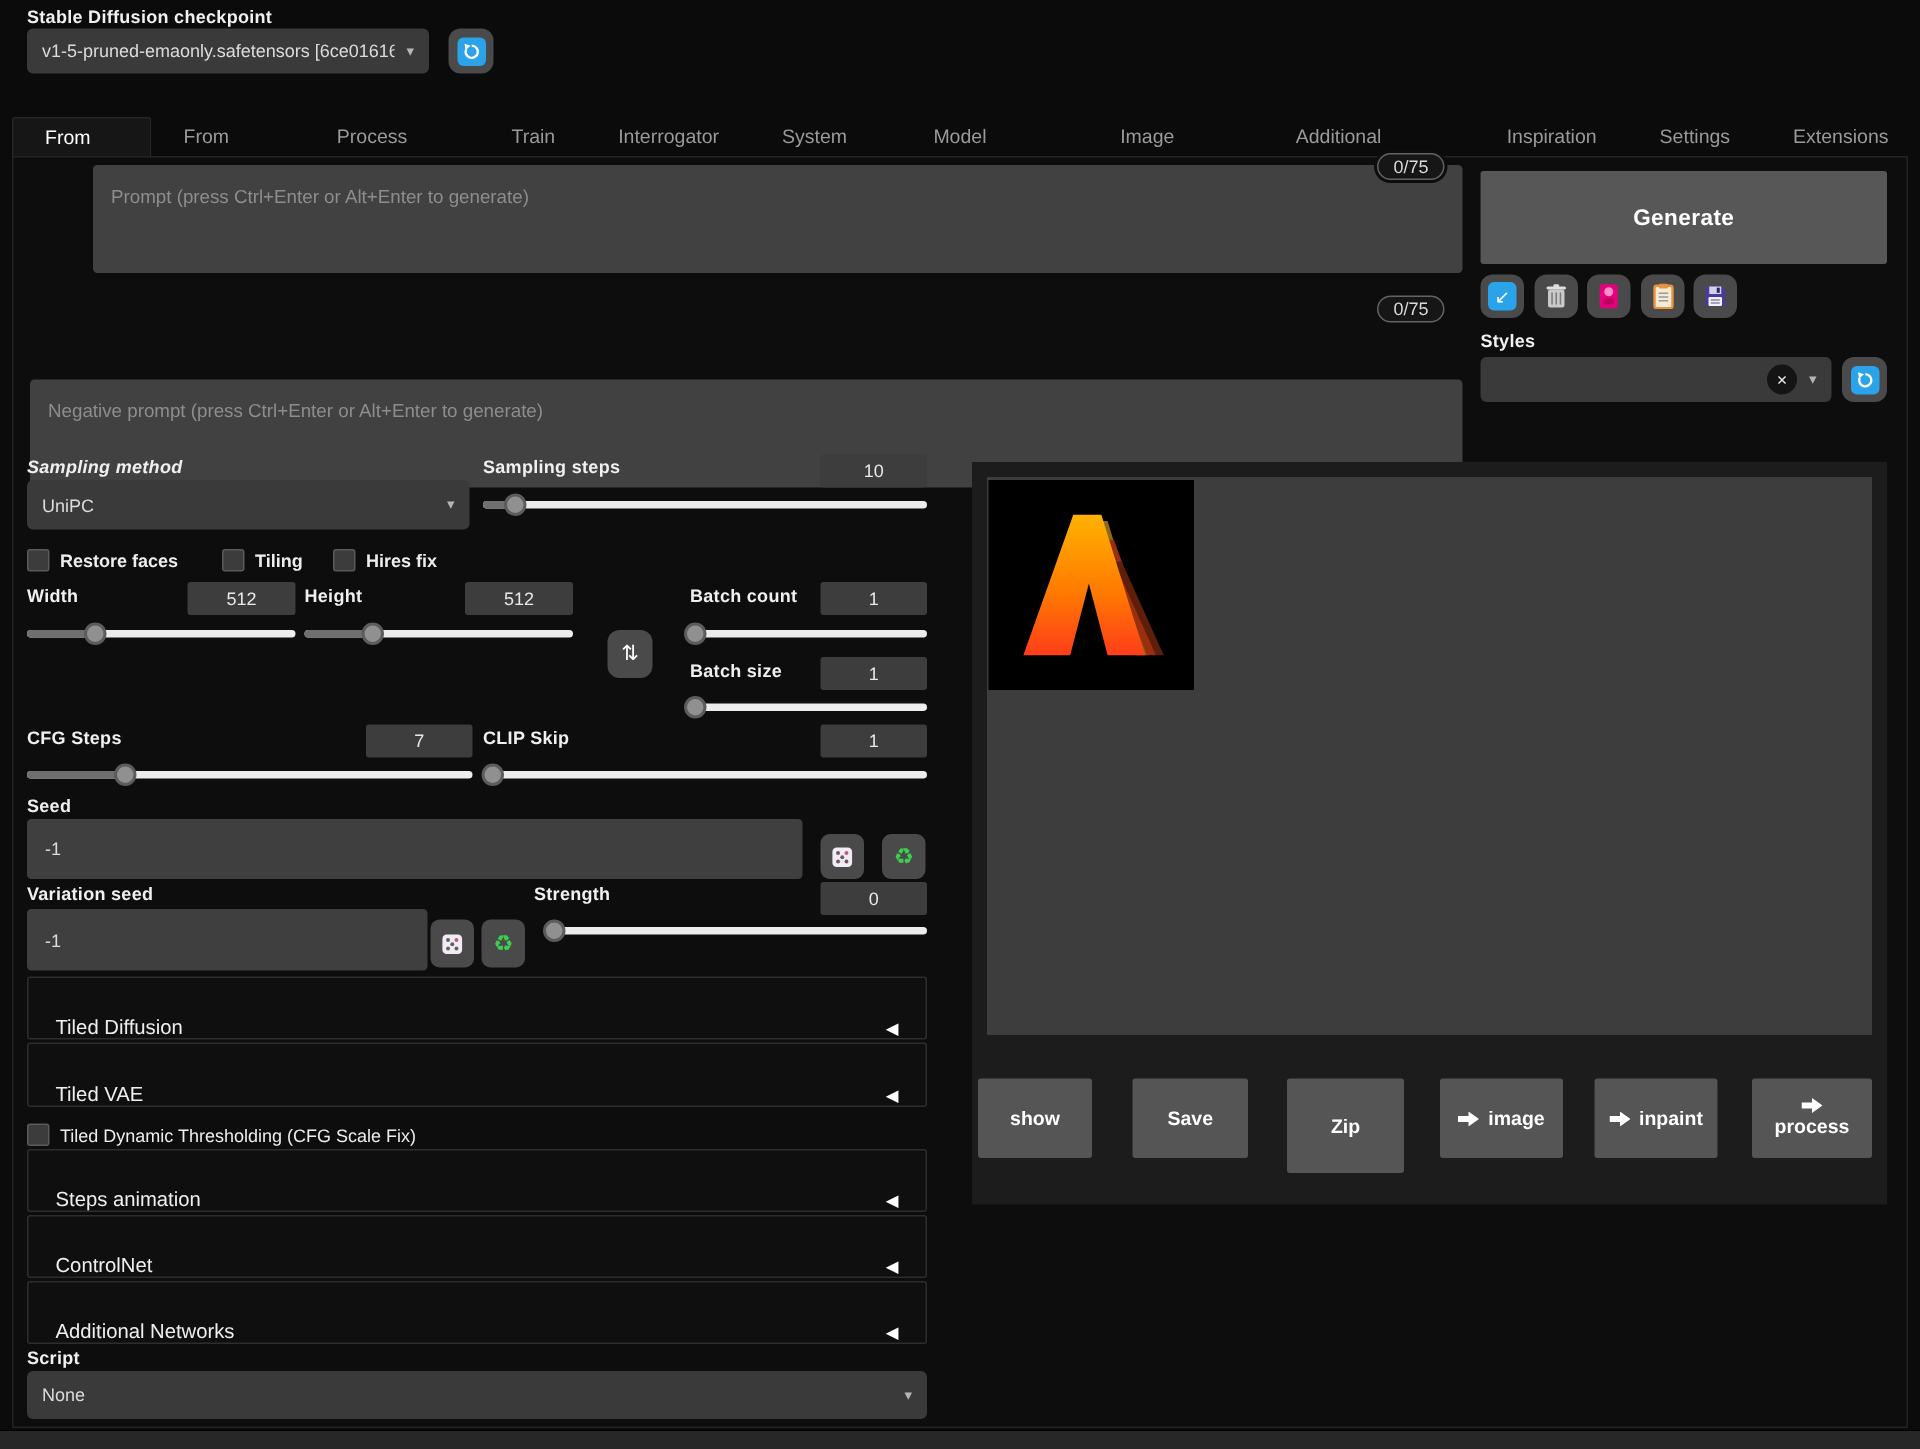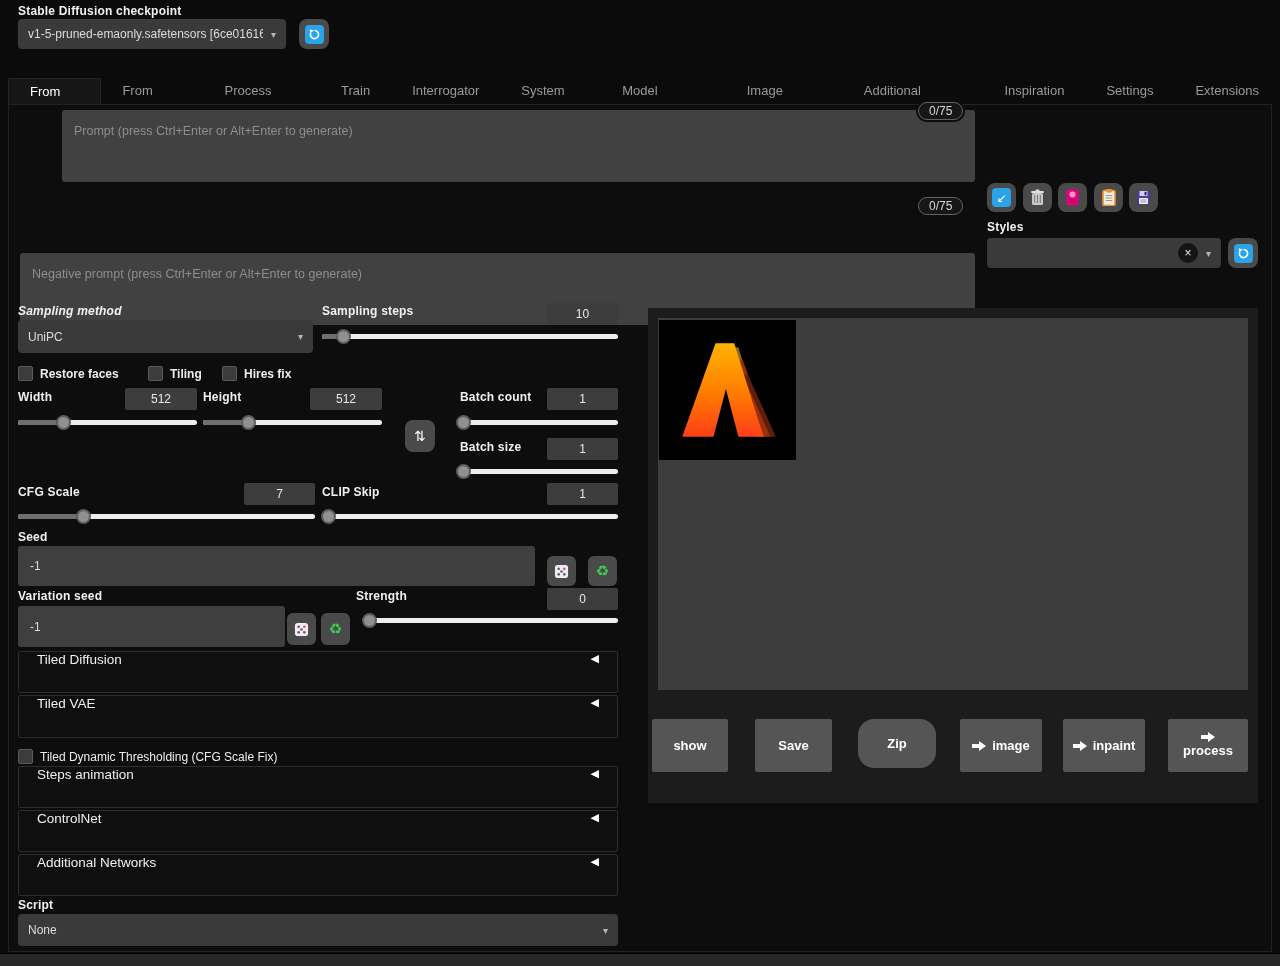--- a/index.html
+++ b/index.html
@@ -51,21 +51,21 @@
                    background:#909090; border:2px solid #5c5c5c; border-radius:50%; }
 
   
   .chk { width:15px; height:15px; background:#3c3c3c; border:1px solid #5a5a5a; border-radius:2px; cursor:pointer; }
   .chklbl { font-size:12px; font-weight:700; color:#ededed; }
 
   .textinput { background:#3f3f3f; border:none; border-radius:3px; color:#ddd; font-family:"Liberation Sans", sans-serif;
                font-size:12px; padding:0 12px; outline:none; }
 
   
-  .acc { background:#0f0f0f; border:1px solid #2d2d2d; border-radius:2px; display:flex; align-items:flex-start;
+  .acc { background:#0f0f0f; border:1px solid #2d2d2d; border-radius:2px; display:flex; align-items:flex-end;
          justify-content:space-between; padding:0 18px; cursor:pointer; }
   .acc .acc-label { font-size:13.5px; color:#efefef; }
   .acc .acc-arrow { font-family:"DejaVu Sans", sans-serif; font-size:11px; color:#fff; }
 
   
   .out-panel { background:#1c1c1c; }
   .gallery { background:#3d3d3d; }
   .thumb-img { background:#000; display:flex; align-items:center; justify-content:center; cursor:pointer; }
 
   .obtn { background:#555555; border:none; border-radius:2px; color:#fff; font-family:"Liberation Sans", sans-serif;
@@ -115,20 +115,21 @@
   <div class="abs" style="left:20px; top:110px; width:955px; height:72px;padding-left:42px;">
     <textarea class="prompt" placeholder="Prompt (press Ctrl+Enter or Alt+Enter to generate)" style=""></textarea>
   </div>
   <div class="abs counter" style="left:918px; top:102px;">0/75</div>
 
   <div class="abs" style="left:20px; top:205px; width:955px; height:72px;margin-top:48px;">
     <textarea class="prompt" placeholder="Negative prompt (press Ctrl+Enter or Alt+Enter to generate)" style=""></textarea>
   </div>
   <div class="abs counter" style="left:918px; top:197px;">0/75</div>
 
+  <button class="abs gen-btn" style="left:987px; top:114px; width:271px; height:62px;">Generate</button>
 
   <button class="abs iconbtn qbtn" style="left:987px; top:183px;">
     <span class="bluebox">
         <span class="glyph" style="color:#fff;font-size:12px;">↙</span>
       </span>
   </button>
   <button class="abs iconbtn qbtn" style="left:1023px; top:183px;">
     <svg width="15" height="17" viewBox="0 0 15 17">
       <rect x="2" y="4" width="11" height="12" rx="1.5" fill="#c9c9c9"></rect>
       <rect x="1" y="2" width="13" height="2" rx="1" fill="#dedede"></rect>
@@ -230,21 +231,21 @@
   </div>
 
   <div class="abs lbl" style="left:460px; top:440px;">Batch size</div>
   <input class="abs num" style="left: 547px; top: 438px; width: 71px; height: 22px;" value="1">
   <div class="abs slider" style="left: 460px; top: 464px; width: 158px; --pct: 2%;">
     <div class="track"></div>
       <div class="fill"></div>
       <div class="thumb"></div>
   </div>
 
-  <div class="abs lbl" style="left:18px; top:485px;">CFG Scale</div>
+  <div class="abs lbl" style="left:18px; top:485px;">CFG Steps</div>
   <input class="abs num" style="left: 244px; top: 483px; width: 71px; height: 22px;" value="7">
   <div class="abs slider" style="left: 18px; top: 509px; width: 297px; --pct: 22%;">
     <div class="track"></div>
       <div class="fill"></div>
       <div class="thumb"></div>
   </div>
 
   <div class="abs lbl" style="left:322px; top:485px;">CLIP Skip</div>
   <input class="abs num" style="left: 547px; top: 483px; width: 71px; height: 22px;" value="1">
   <div class="abs slider" style="left: 322px; top: 509px; width: 296px; --pct: 2%;">
@@ -342,21 +343,21 @@
       <polygon points="6,100 38,10 56,10 84,100 60,100 48,54 36,100" fill="url(#lg)"></polygon>
     </svg>
   </div>
 
   <button class="abs obtn" style="left:652px; top:719px; width:76px; height:53px;">
     <span>show</span>
   </button>
   <button class="abs obtn" style="left:755px; top:719px; width:77px; height:53px;">
     <span>Save</span>
   </button>
-  <button class="abs obtn" style="left:858px; top:719px; width:78px; height:49px;border-radius:16px;">
+  <button class="abs obtn" style="left:858px; top:719px; width:78px; height:63px;">
     <span>Zip</span>
   </button>
   <button class="abs obtn" style="left:960px; top:719px; width:82px; height:53px;">
     <svg width="14" height="10" viewBox="0 0 14 10">
         <polygon points="0,3 7,3 7,0 14,5 7,10 7,7 0,7" fill="#fff"></polygon>
       </svg>
     <span>image</span>
   </button>
   <button class="abs obtn" style="left:1063px; top:719px; width:82px; height:53px;">
     <svg width="14" height="10" viewBox="0 0 14 10">

